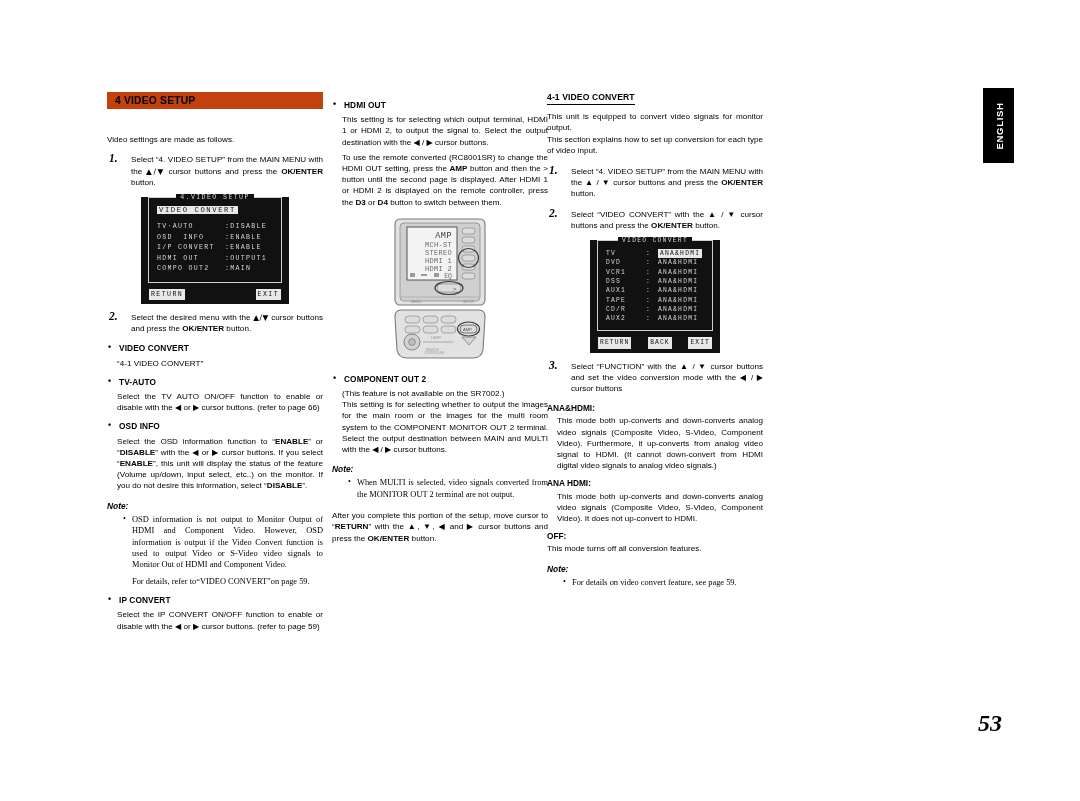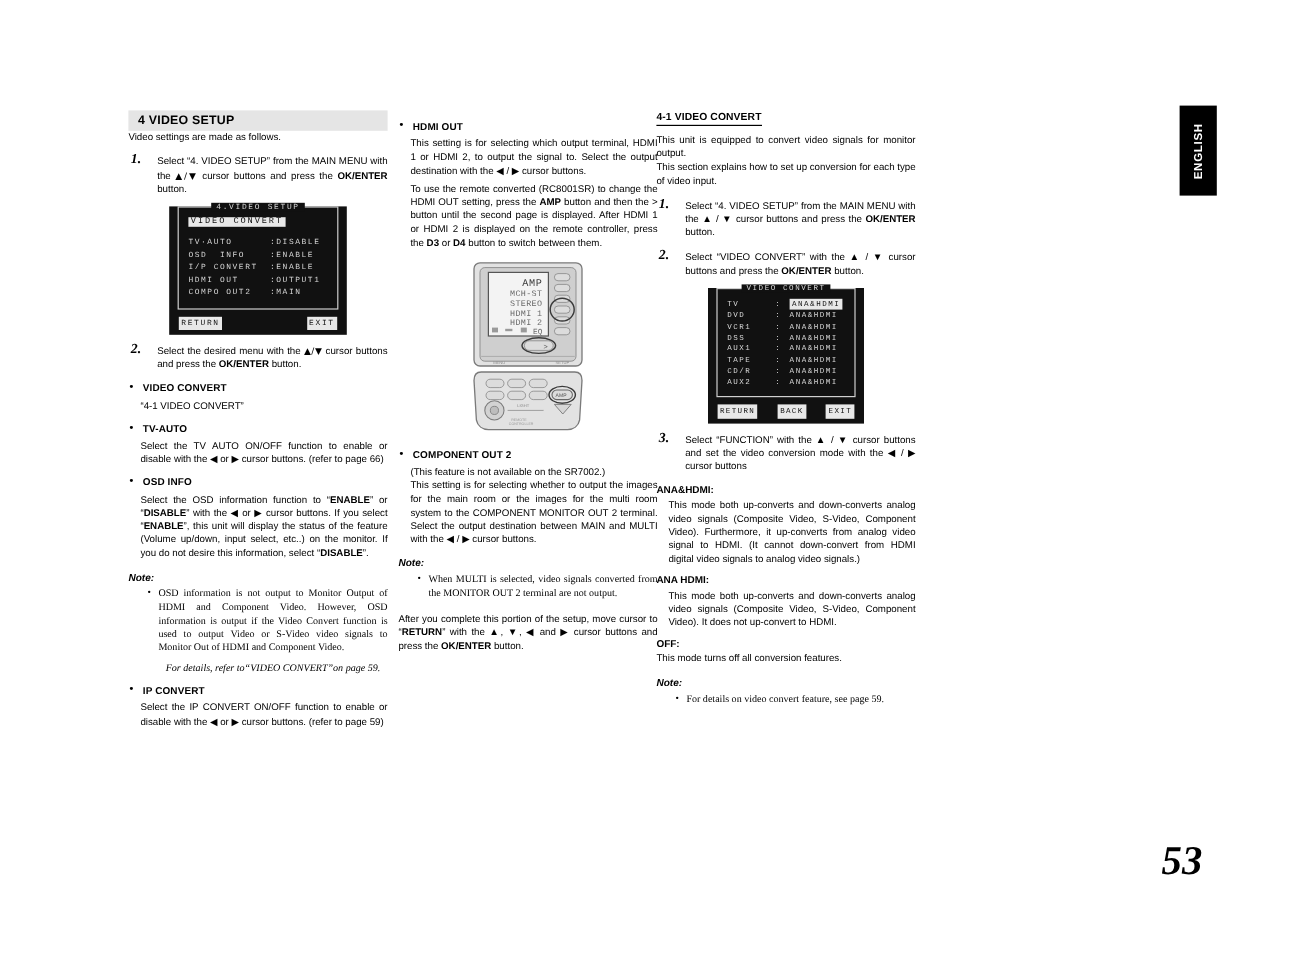--- a/index.html
+++ b/index.html
@@ -31,26 +31,26 @@
     font-size: 8.1px;
     line-height: 11.2px;
     text-align: justify;
   }
   #col-left   { left: 107px; }
   #col-mid    { left: 332px; }
   #col-right  { left: 547px; }
 
   
   .section-bar {
-    background: #e5e5e5;
+    background: #c2410c;
     font-weight: bold;
     font-size: 10.3px;
     letter-spacing: .2px;
     padding: 3px 0 3px 8px;
-    margin-bottom: 0;
+    margin-bottom: 25px;
     color: #000;
   }
 
   .intro { margin: 0 0 9px 0; font-size: 8.1px; }
 
   
   .step {
     position: relative;
     padding-left: 24px;
     margin-bottom: 9px;
@@ -112,22 +112,21 @@
     content: "\2022";
     position: absolute;
     left: 0; top: -1px;
     font-size: 8px;
   }
   .note-extra {
     font-family: "Liberation Serif", serif;
     font-size: 8.4px;
     line-height: 11.4px;
     margin: 5px 0 0 25px;
-    text-align: center;
-    font-style: italic;
+    text-align: left;
   }
 
   
   .sub-head {
     font-weight: bold;
     font-size: 8.6px;
     border-bottom: 1.3px solid #000;
     display: inline-block;
     padding-bottom: 1px;
     margin-bottom: 6px;
@@ -239,21 +238,21 @@
   }
 
   
   .page-num {
     position: absolute;
     right: 78px;
     bottom: 64px;
     font-family: "Liberation Serif", serif;
     font-weight: bold;
     font-style: italic;
-    font-size: 34px;
+    font-size: 24px;
   }
 
   .sym { font-family: "DejaVu Sans", sans-serif; font-size: 7.5px; }
 </style>
 </head>
 <body>
 
 <div class="page">
 
   <div class="col" id="col-left">

